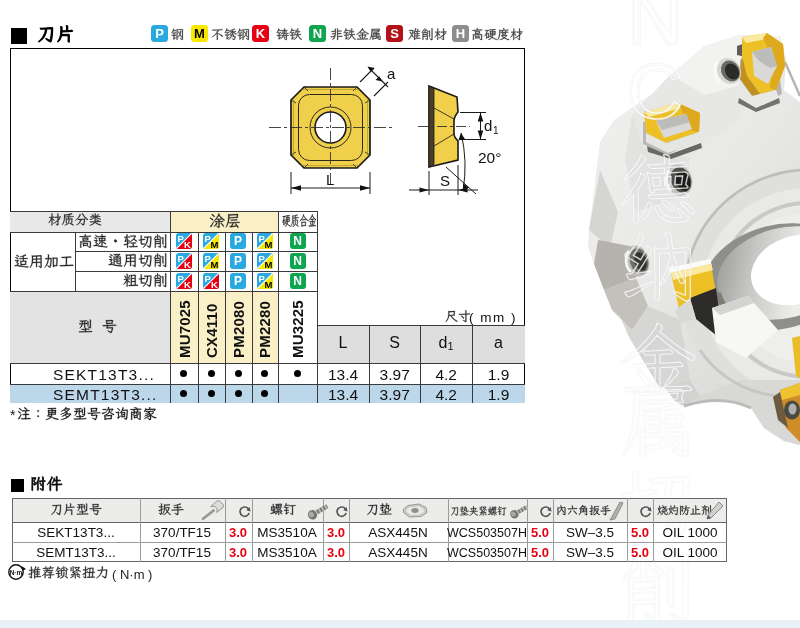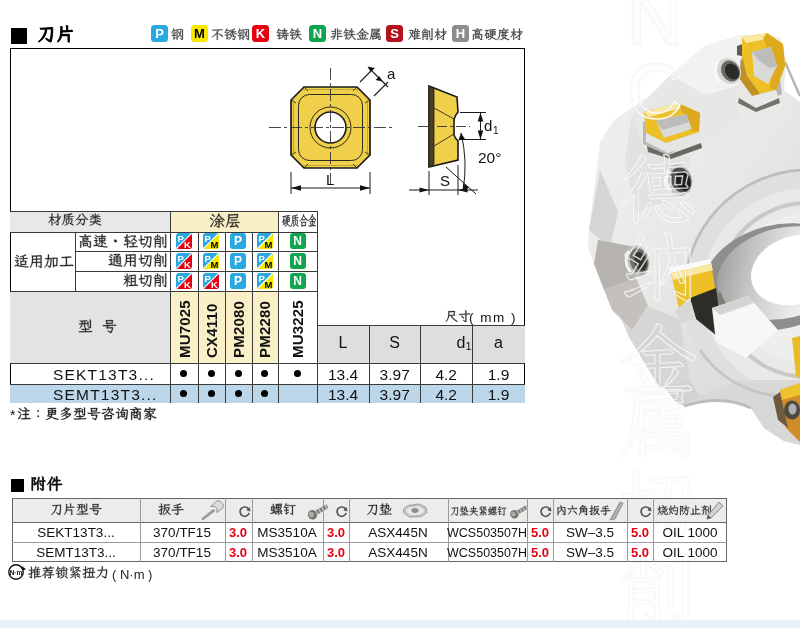--- a/index.html
+++ b/index.html
@@ -669,21 +669,21 @@
 <div class="lat" style="left:446.2px;top:365.5px;font-size:15.5px;transform:translateX(-50%)">4.2</div>
 <div class="lat" style="left:498.5px;top:365.5px;font-size:15.5px;transform:translateX(-50%)">1.9</div>
 
 <div class="lat" style="left:343.0px;top:385.5px;font-size:15.5px;transform:translateX(-50%)">13.4</div>
 <div class="lat" style="left:394.7px;top:385.5px;font-size:15.5px;transform:translateX(-50%)">3.97</div>
 <div class="lat" style="left:446.2px;top:385.5px;font-size:15.5px;transform:translateX(-50%)">4.2</div>
 <div class="lat" style="left:498.5px;top:385.5px;font-size:15.5px;transform:translateX(-50%)">1.9</div>
 
 <div class="lat" style="left:343px;top:334px;font-size:16px;transform:translateX(-50%)">L</div>
 <div class="lat" style="left:394.5px;top:334px;font-size:16px;transform:translateX(-50%)">S</div>
-<div class="lat" style="left:464px;top:334px;font-size:16px;transform:translateX(-50%)">d<span style="font-size:11px;vertical-align:-2px">1</span></div>
+<div class="lat" style="left:446px;top:334px;font-size:16px;transform:translateX(-50%)">d<span style="font-size:11px;vertical-align:-2px">1</span></div>
 <div class="lat" style="left:498.5px;top:334px;font-size:16px;transform:translateX(-50%)">a</div>
 
 <div class="lat" style="left:10px;top:407px;font-size:14px">*</div>
 <svg style="position:absolute;left:17.0px;top:406.5px" width="140.0" height="14.8" viewBox="0 0 10000 1060">
       <g transform="scale(1.0000,1)">
         <g transform="translate(0,830) scale(1,-1)" fill="#111" stroke="#111" stroke-width="24">
           <use href="#g38" x="0"></use>
           <use href="#g39" x="1000"></use>
           <use href="#g40" x="2000"></use>
           <use href="#g41" x="3000"></use>

